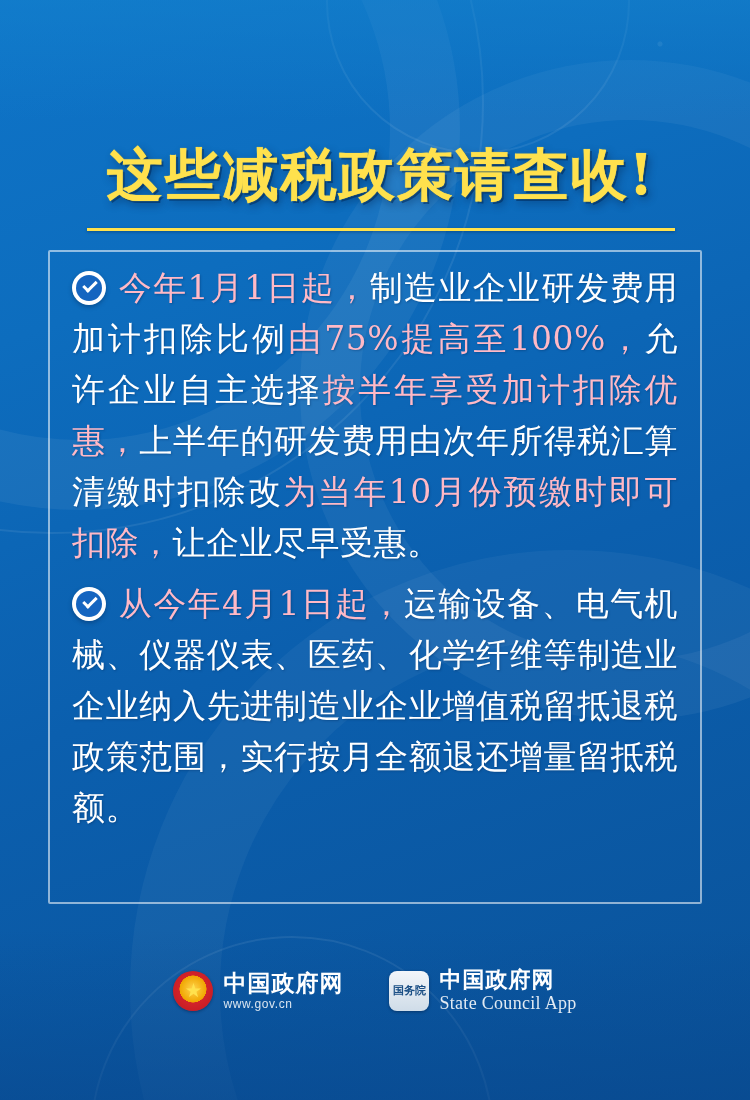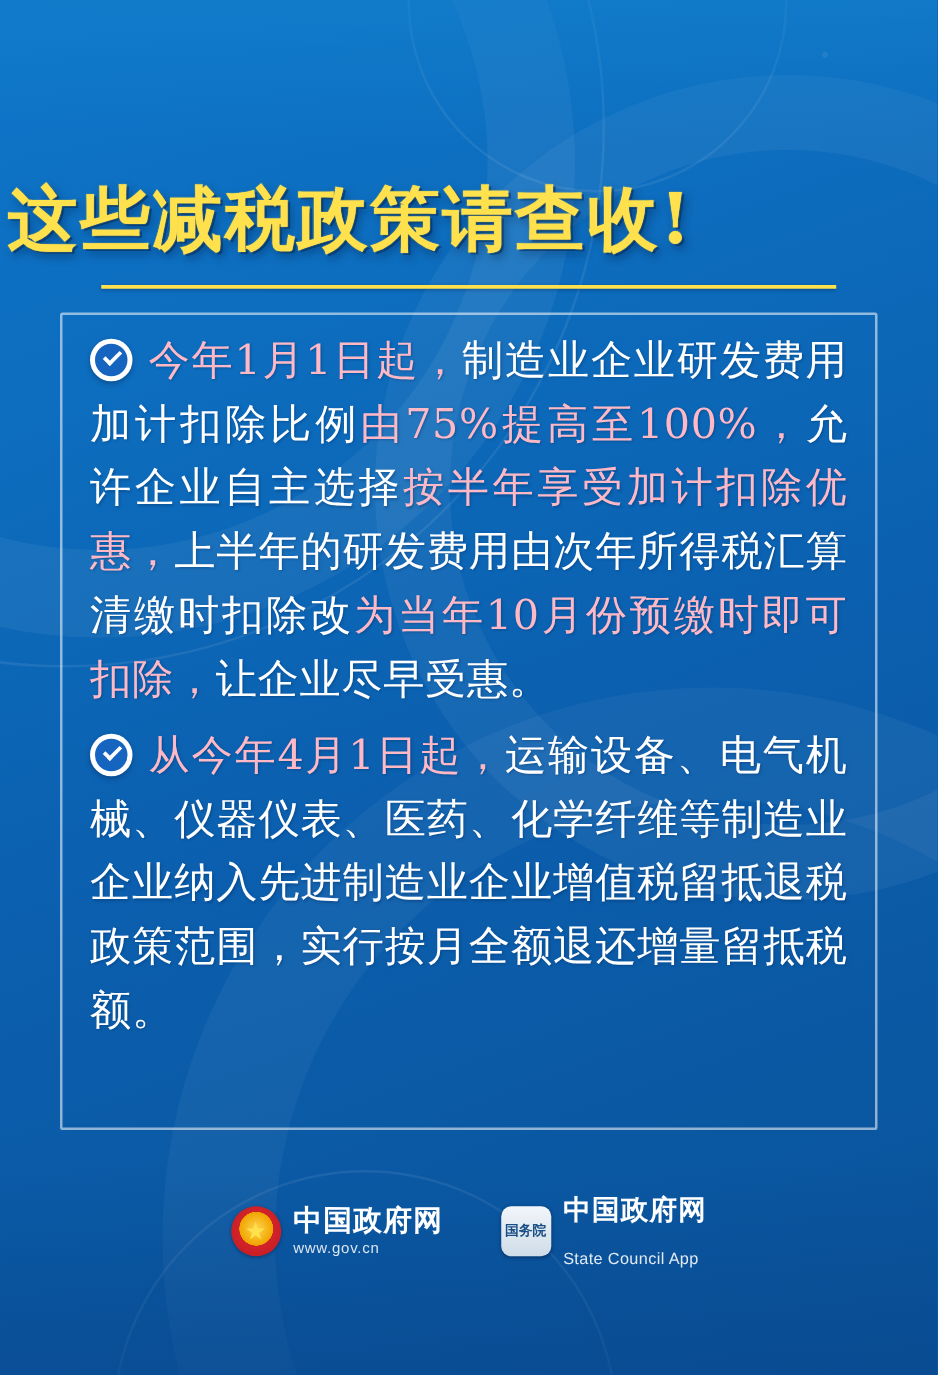--- a/index.html
+++ b/index.html
@@ -50,21 +50,22 @@
     left: 0; right: 0; bottom: 0;
     height: 170px;
     background: linear-gradient(0deg, rgba(8,70,140,0.55) 0%, rgba(8,70,140,0) 100%);
     pointer-events: none;
   }
 
   
   .title-wrap {
     position: absolute;
     top: 138px;
-    left: 0; right: 0;
+    left: 12px; right: 0;
+    text-align: center;
   }
   .title {
     display: inline-block;
     font-family: "DejaVu Serif", "Liberation Serif", serif;
     font-size: 56px;
     font-weight: 700;
     letter-spacing: 2px;
     color: #ffe14d;
     text-shadow:
       0 0 1px #ffe14d,
@@ -214,23 +215,23 @@
   .app-text { line-height: 1.1; text-align: left; }
   .app-name {
     color: #ffffff;
     font-size: 22px;
     font-family: "DejaVu Serif", "Liberation Serif", serif;
     font-weight: 700;
     letter-spacing: 1px;
   }
   .app-sub {
     color: rgba(255,255,255,0.88);
-    font-size: 13px;
-    font-family: Liberation Sans, sans-serif;
-    margin-top: 20px;
+    font-size: 18px;
+    font-family: Liberation Serif, serif;
+    margin-top: 3px;
     letter-spacing: 0.3px;
   }
 </style>
 </head>
 <body>
 
 <div class="poster">
   <div class="arc a1"></div>
   <div class="arc a2"></div>
   <div class="arc a3"></div>

